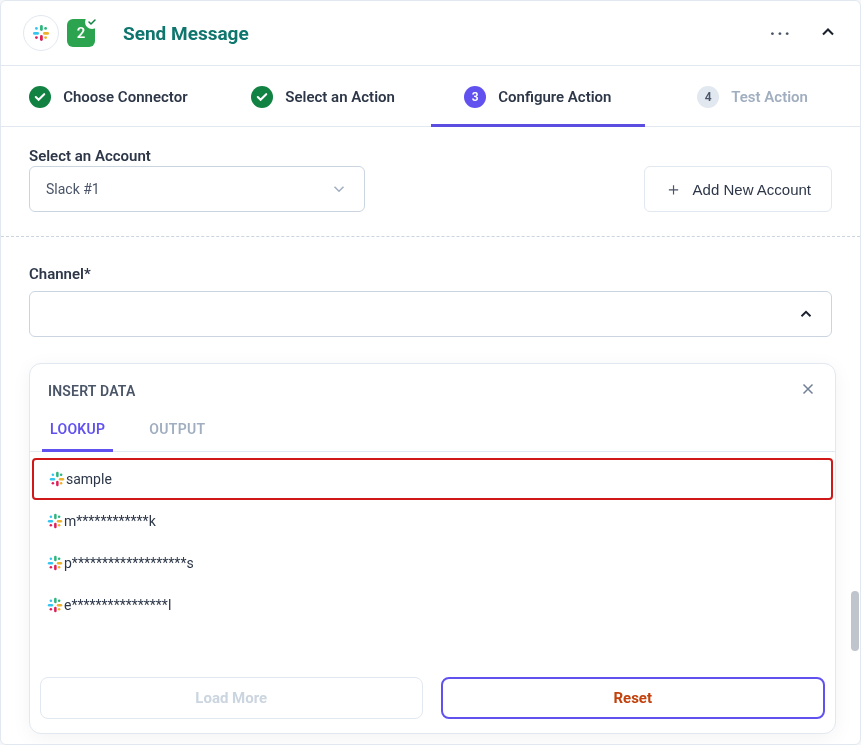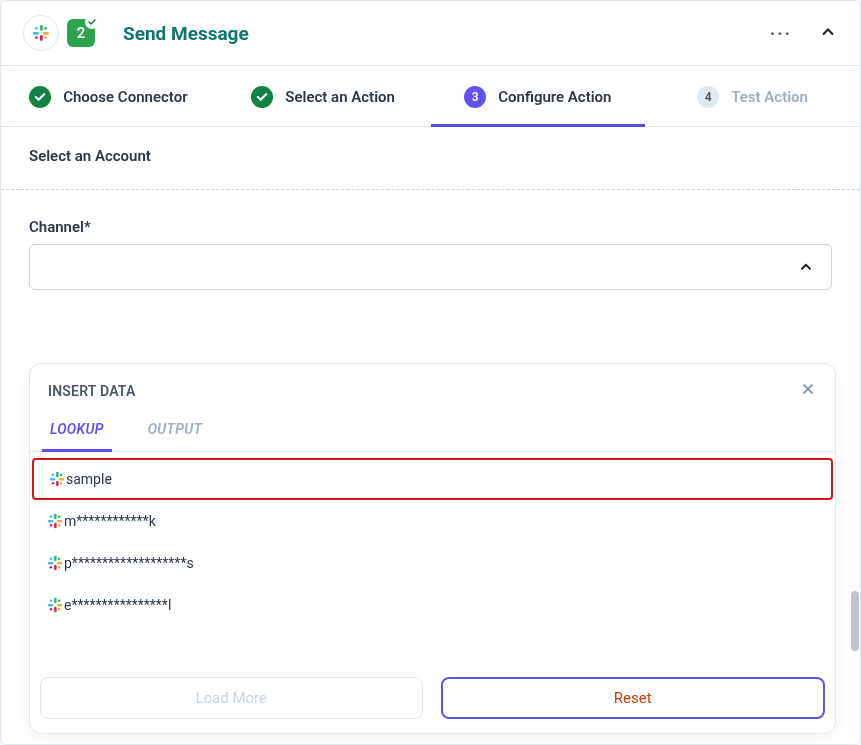--- a/index.html
+++ b/index.html
@@ -207,21 +207,20 @@
       letter-spacing: 0.2px;
     }
     .close-btn { cursor: pointer; color: #718096; }
     .close-btn svg { width: 18px; height: 18px; stroke: #718096; }
 
     .tabs {
       display: flex;
       gap: 40px;
       padding: 0 18px;
       border-bottom: 1px solid #e2e8f0;
-      font-style: italic;
     }
     .tab {
       padding: 10px 2px 14px;
       font-weight: 600;
       font-size: 14px;
       letter-spacing: 0.3px;
       color: #a0aec0;
       cursor: pointer;
       position: relative;
     }
@@ -260,21 +259,21 @@
     .popover-footer {
       display: flex;
       gap: 18px;
       padding: 14px 10px;
     }
     .footer-btn {
       flex: 1;
       height: 42px;
       border-radius: 8px;
       font-size: 15px;
-      font-weight: 400;
+      font-weight: 700;
       display: flex; align-items: center; justify-content: center;
       cursor: pointer;
     }
     .footer-btn.load {
       background: #fff;
       border: 1px solid #e2e8f0;
       color: #cbd5e0;
       cursor: not-allowed;
     }
     .footer-btn.reset {
@@ -363,20 +362,32 @@
     </div>
     <div class="step inactive">
       <span class="step-circle future">4</span>
       <span>Test Action</span>
     </div>
   </div>
 
   <div class="body">
 
     <div class="section-label">Select an Account</div>
+    <div class="account-row">
+      <div class="select-box">
+        <span>Slack #1</span>
+        <svg viewBox="0 0 24 24" fill="none" stroke-width="2">
+            <path d="M6 9l6 6 6-6"></path>
+          </svg>
+      </div>
+      <button class="add-account-btn">
+        <span class="plus">＋</span>
+        <span>Add New Account</span>
+      </button>
+    </div>
 
     <div class="dashed-divider"></div>
 
     <div class="channel-label">Channel*</div>
     <div class="channel-select">
       <svg viewBox="0 0 24 24" fill="none" stroke-width="2.5">
           <path d="M6 15l6-6 6 6"></path>
         </svg>
     </div>
 

